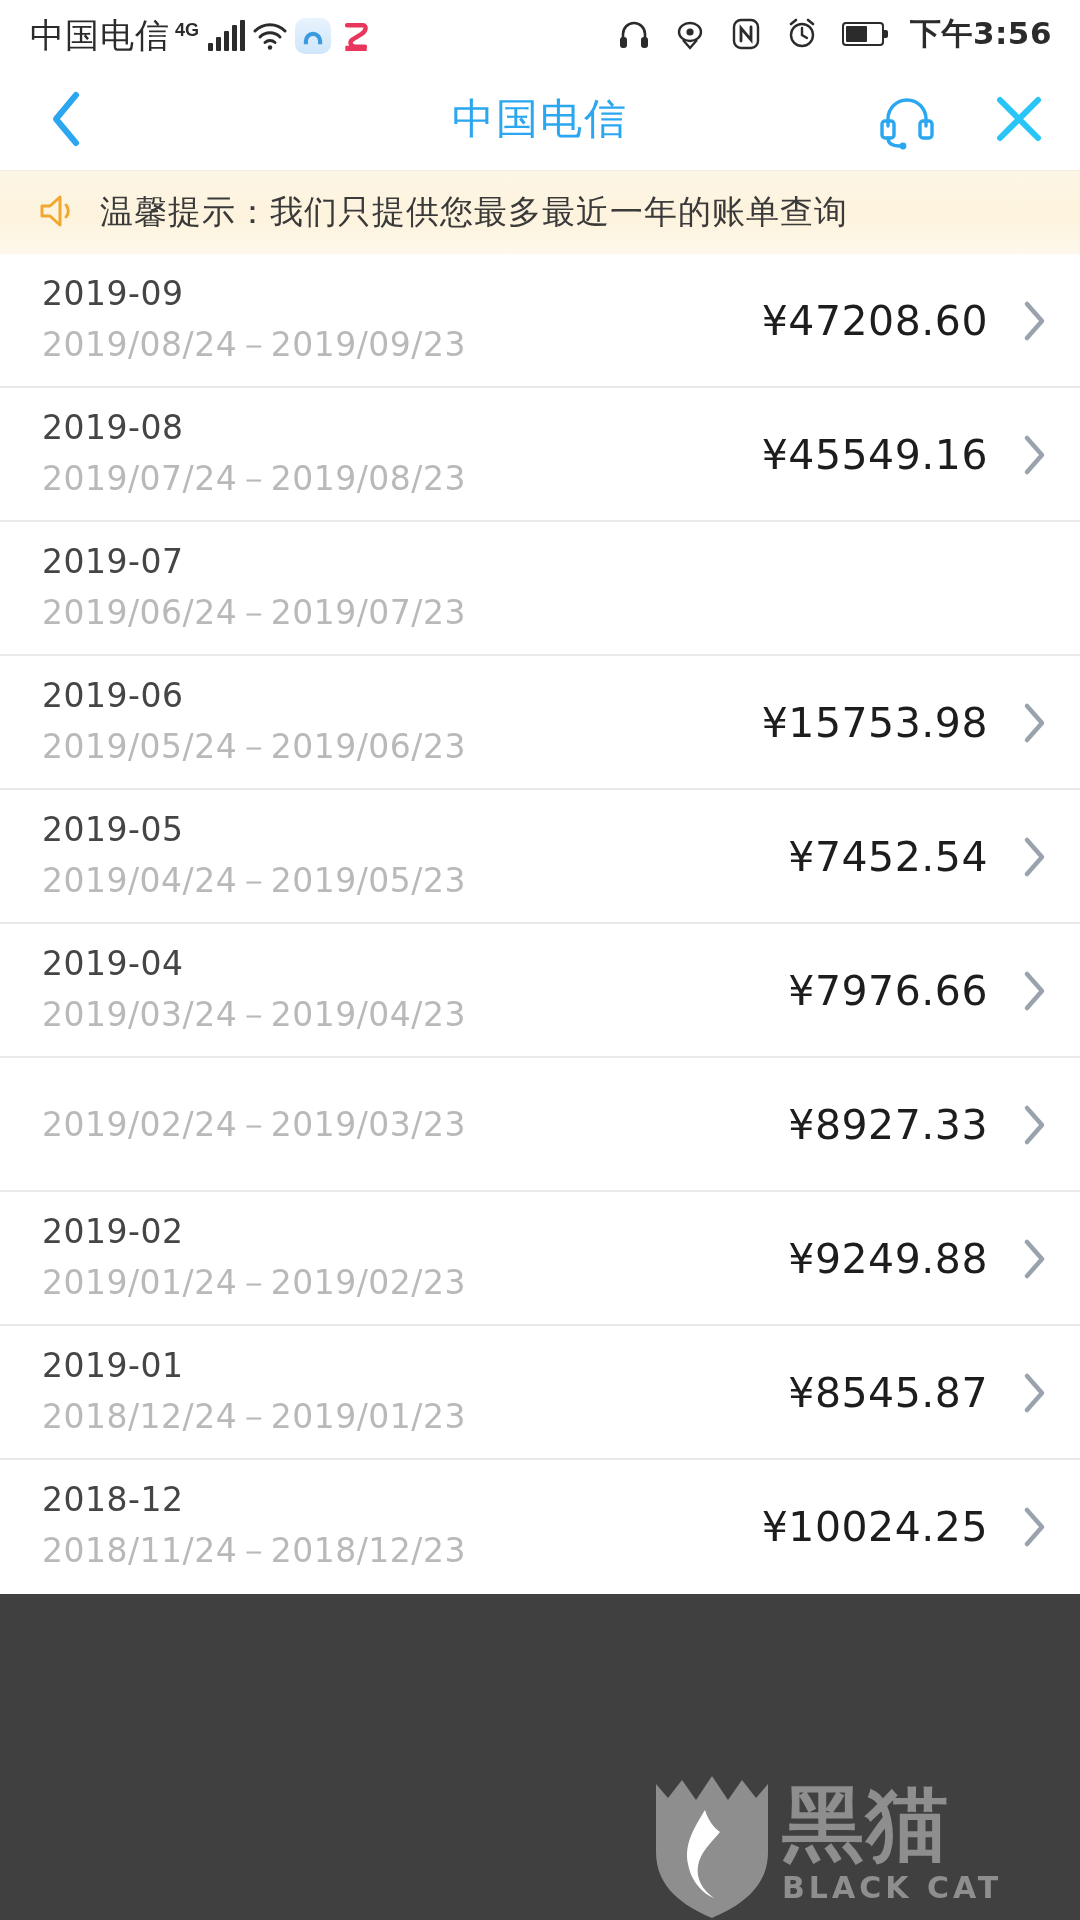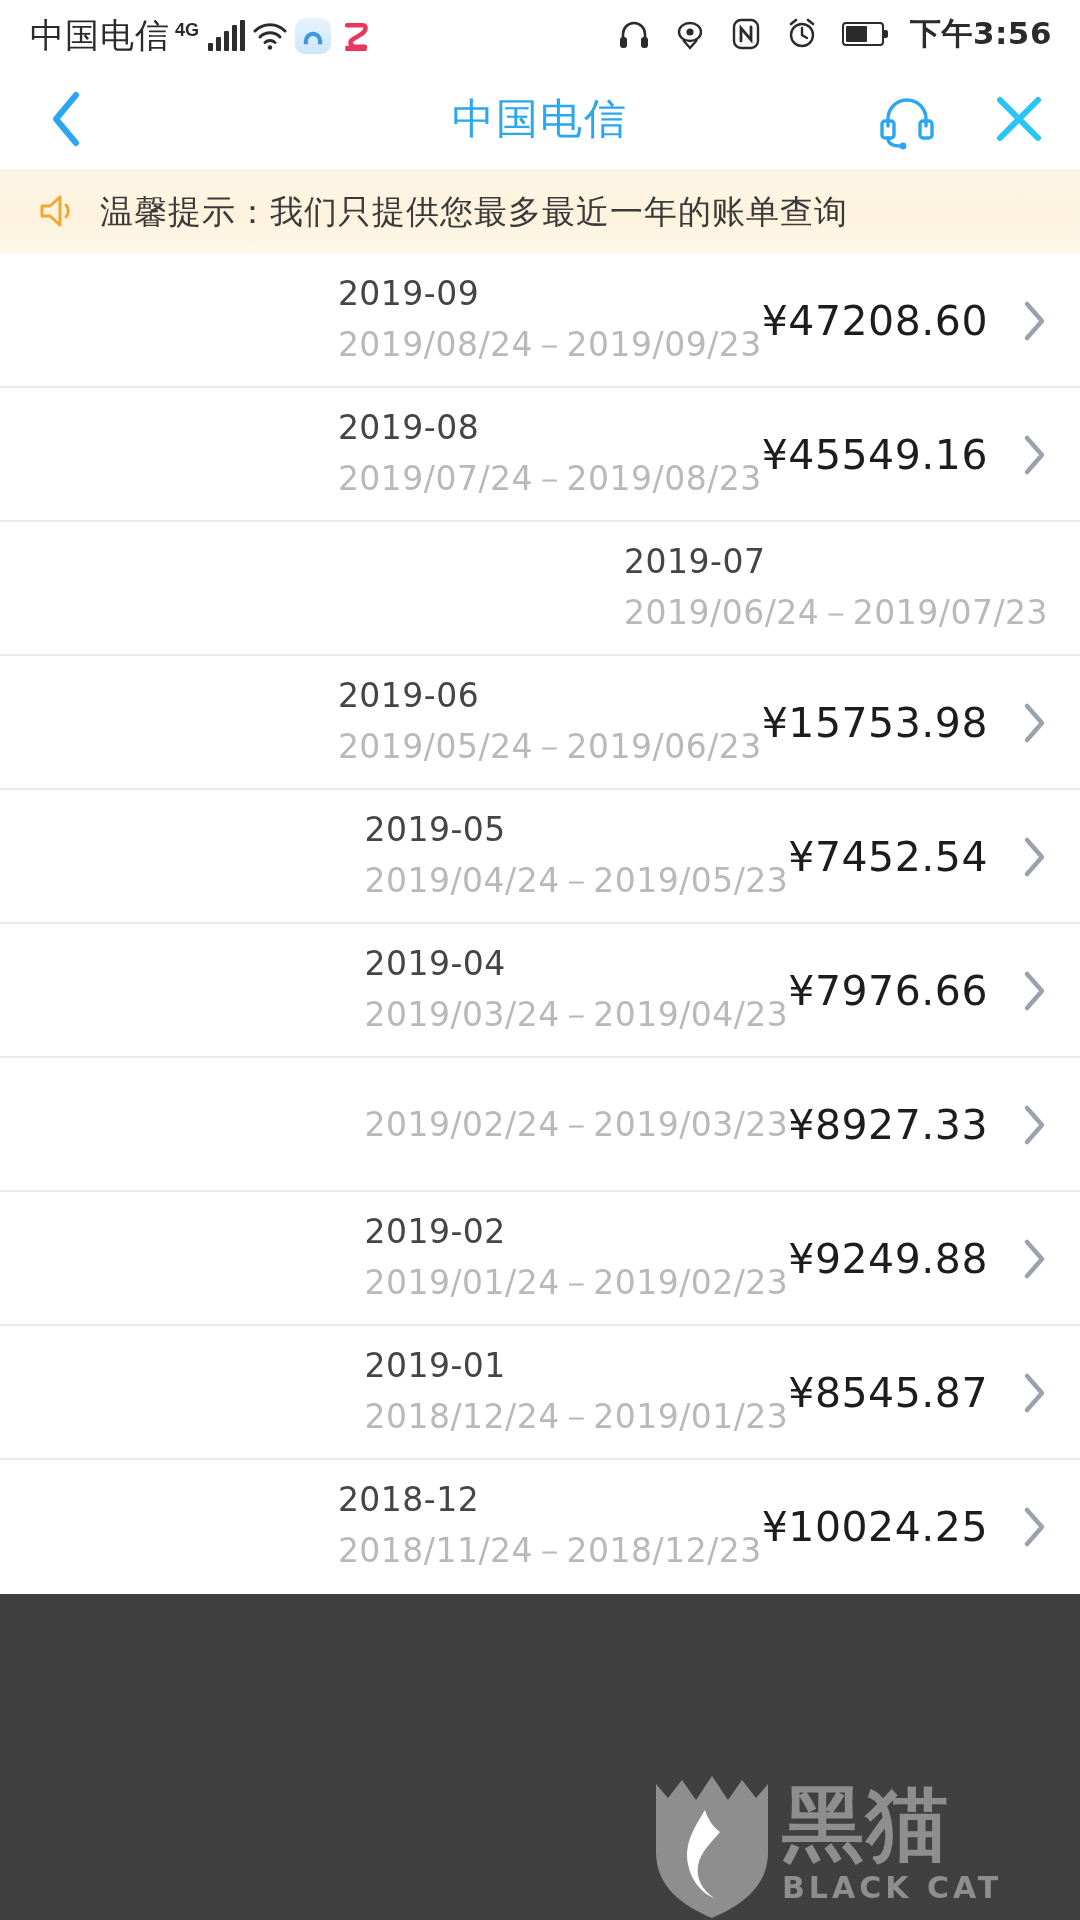--- a/index.html
+++ b/index.html
@@ -72,21 +72,21 @@
   }
   .notice-text{
     font-size:33px; color:#3a3a3a; letter-spacing:1px;
     font-family:"DejaVu Sans",sans-serif;
   }
 
   
   .list{ width:100%; background:#ffffff; }
   .row{
     position:relative; height:134px; width:100%;
-    display:flex; align-items:center; justify-content:flex-end;
+    display:flex; align-items:center; justify-content:space-between;
     padding:0 32px 0 42px; background:#fff;
   }
   .row::after{
     content:""; position:absolute; left:0; right:0; bottom:0;
     height:2px; background:#e9e9e9;
   }
   .row:last-child::after{ display:none; }
   .row-left{ display:flex; flex-direction:column; gap:10px; }
   .row-month{
     font-size:33px; color:#454545; letter-spacing:0.5px;

